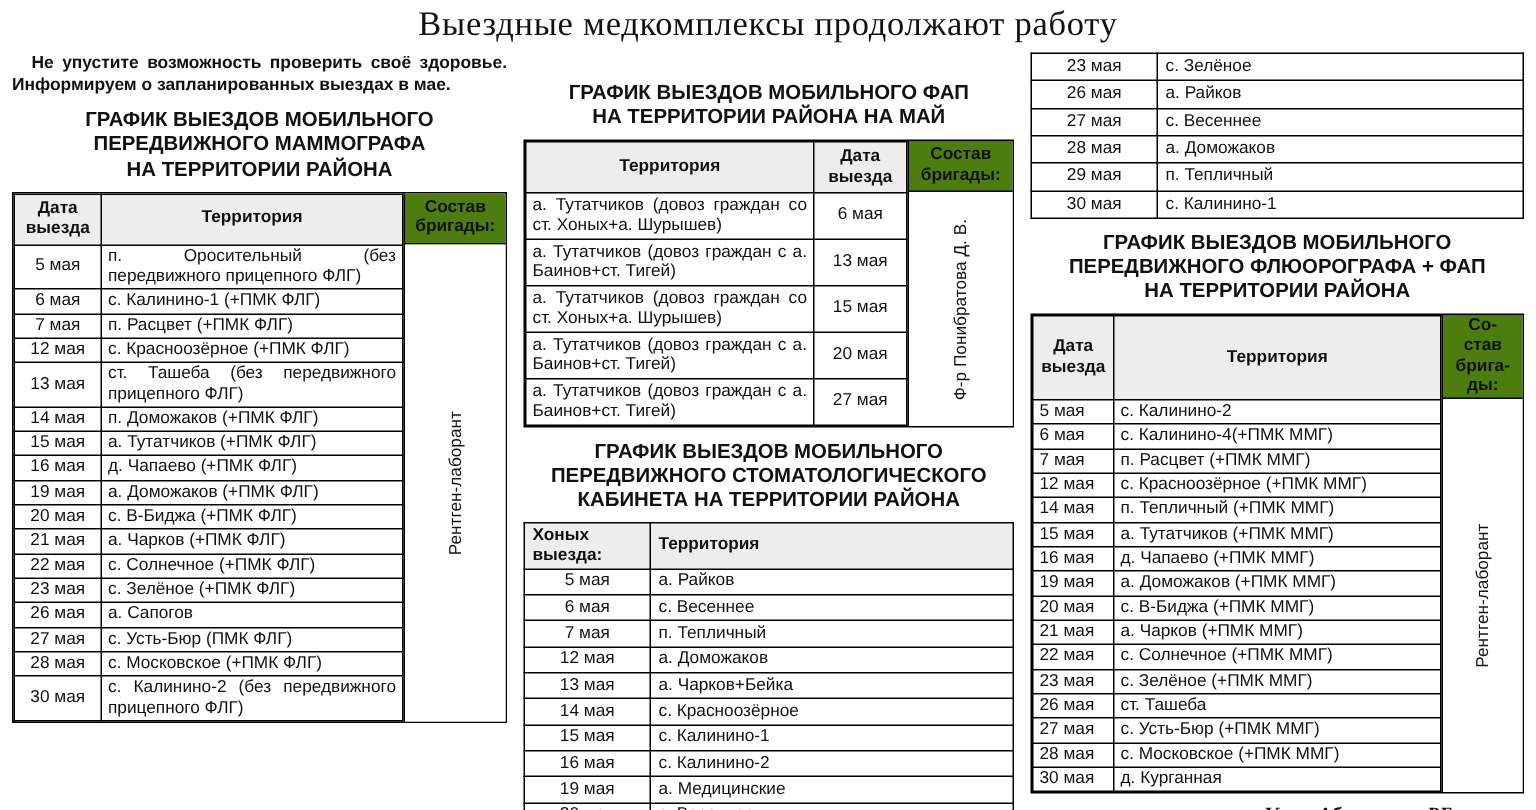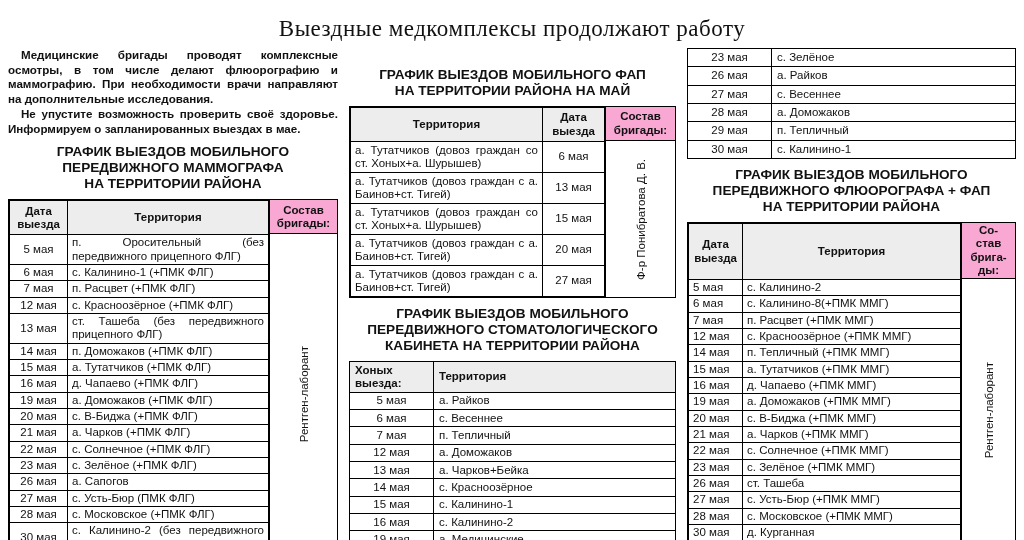--- a/index.html
+++ b/index.html
@@ -9,21 +9,21 @@
     color: #111;
     font-family: "Liberation Sans", sans-serif;
     overflow: hidden;
     position: relative;
   }
   .page-title {
     font-family: "Liberation Serif", serif;
     font-weight: normal;
     font-size: 23px;
     text-align: center;
-    padding-top: 16px;
+    padding-top: 3px;
     letter-spacing: 0.5px;
   }
   .columns {
     display: flex;
     gap: 11px;
     padding: 6px 8px 0 8px;
     align-items: flex-start;
   }
   .col-left  { width: 330px; flex: none; }
   .col-mid   { width: 327px; flex: none; }
@@ -52,21 +52,21 @@
   th { background: #ededed; font-weight: bold; text-align: center; }
   td.c-date { text-align: center; white-space: nowrap; }
   td.c-date-left { text-align: left; white-space: nowrap; }
   td.c-terr { text-align: justify; }
 
   
   .sched { display: flex; border: 1.5px solid #000; align-items: stretch; }
   .sched table { flex: 1; }
   .crew-col { display: flex; flex-direction: column; flex: none; }
   .crew-head {
-    background: #f9a8d4;
+    background: #4d7c0f;
     border-bottom: 1px solid #000;
     font-weight: bold;
     font-size: 11.5px;
     text-align: center;
     display: flex; align-items: center; justify-content: center;
     white-space: pre-line;
     line-height: 1.16;
     padding: 1px 2px;
   }
   .crew-body { flex: 1; display: flex; align-items: center; justify-content: center; background: #fff; border-left: 0; }
@@ -116,21 +116,20 @@
 </style>
 </head>
 <body>
 
 <h1 class="page-title">Выездные медкомплексы продолжают работу</h1>
 
 <div class="columns">
 
   <div class="col-left">
     <div class="intro">
-      <p>Медицинские бригады проводят комплексные осмотры, в том числе делают флюорографию и маммографию. При необходимости врачи направляют на дополнительные исследования.</p>
       <p>Не упустите возможность проверить своё здоровье. Информируем о запланированных выездах в мае.</p>
     </div>
 
     <h2 class="sec-title">ГРАФИК ВЫЕЗДОВ МОБИЛЬНОГО
 ПЕРЕДВИЖНОГО МАММОГРАФА
 НА ТЕРРИТОРИИ РАЙОНА</h2>
 
     <div class="sched sched-mammo">
       <table>
         <colgroup>
@@ -389,21 +388,21 @@
           </tr>
         </thead>
         <tbody>
 
         <tr>
             <td class="c-date-left">5 мая</td>
             <td class="c-terr">с. Калинино-2</td>
           </tr>
             <tr>
             <td class="c-date-left">6 мая</td>
-            <td class="c-terr">с. Калинино-8(+ПМК ММГ)</td>
+            <td class="c-terr">с. Калинино-4(+ПМК ММГ)</td>
           </tr>
             <tr>
             <td class="c-date-left">7 мая</td>
             <td class="c-terr">п. Расцвет (+ПМК ММГ)</td>
           </tr>
             <tr>
             <td class="c-date-left">12 мая</td>
             <td class="c-terr">с. Красноозёрное (+ПМК ММГ)</td>
           </tr>
             <tr>

